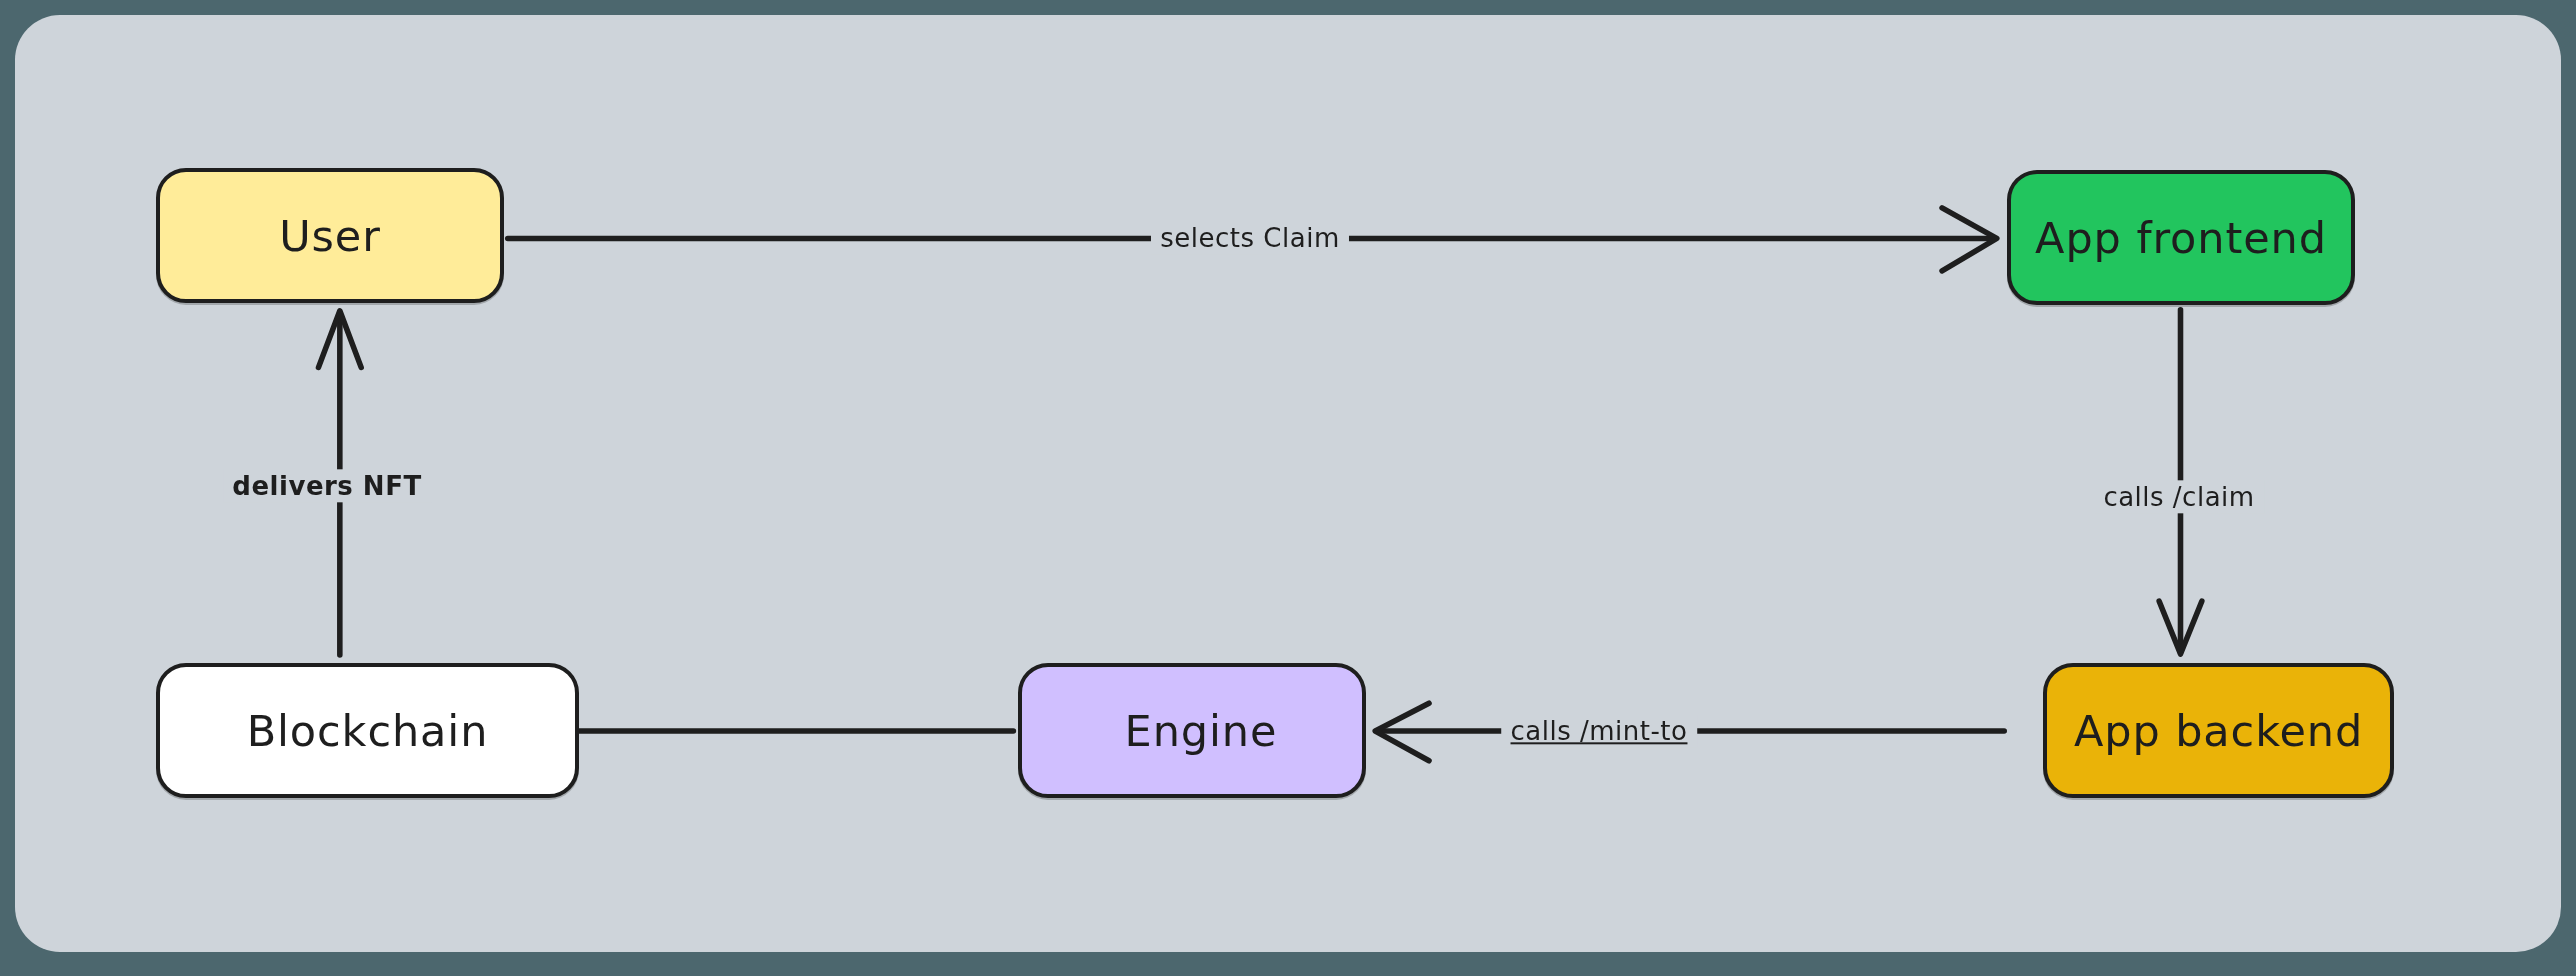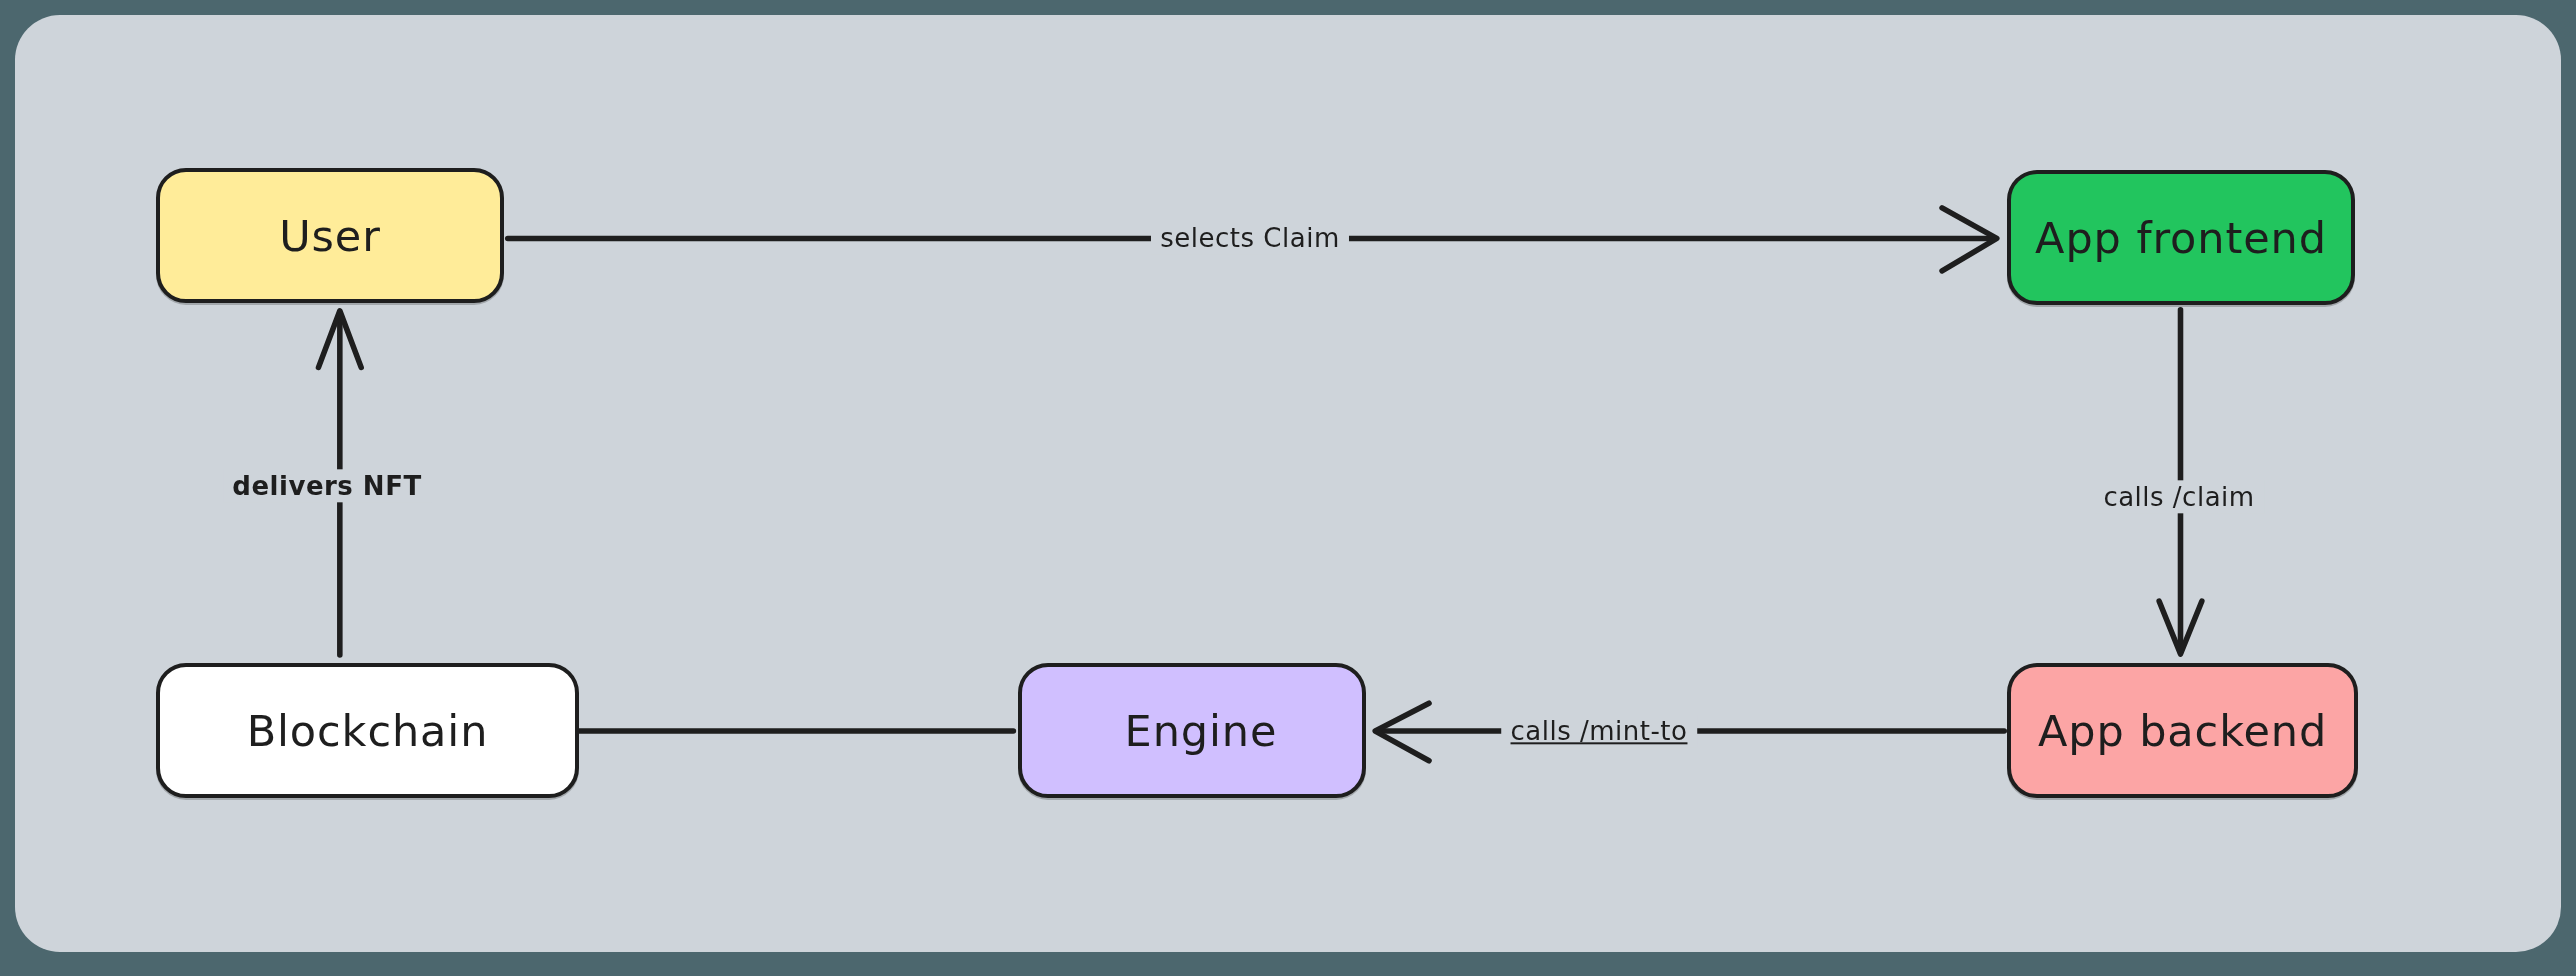--- a/index.html
+++ b/index.html
@@ -109,21 +109,21 @@
   </svg>
 
   <div class="node node-user" style="background-color: rgb(255, 236, 153);">
     <span>User</span>
   </div>
 
   <div class="node node-frontend" style="background-color: #22c55e;">
     <span>App frontend</span>
   </div>
 
-  <div class="node node-backend" style="background-color: #fca5a5;">
+  <div class="node node-backend" style="background-color: #eab308; margin-left: 36px;">
     <span>App backend</span>
   </div>
 
   <div class="node node-engine" style="background-color: rgb(208, 191, 255); padding-left: 18px;">
     <span>Engine</span>
   </div>
 
   <div class="node node-blockchain" style="background-color: rgb(255, 255, 255);">
     <span>Blockchain</span>
   </div>

